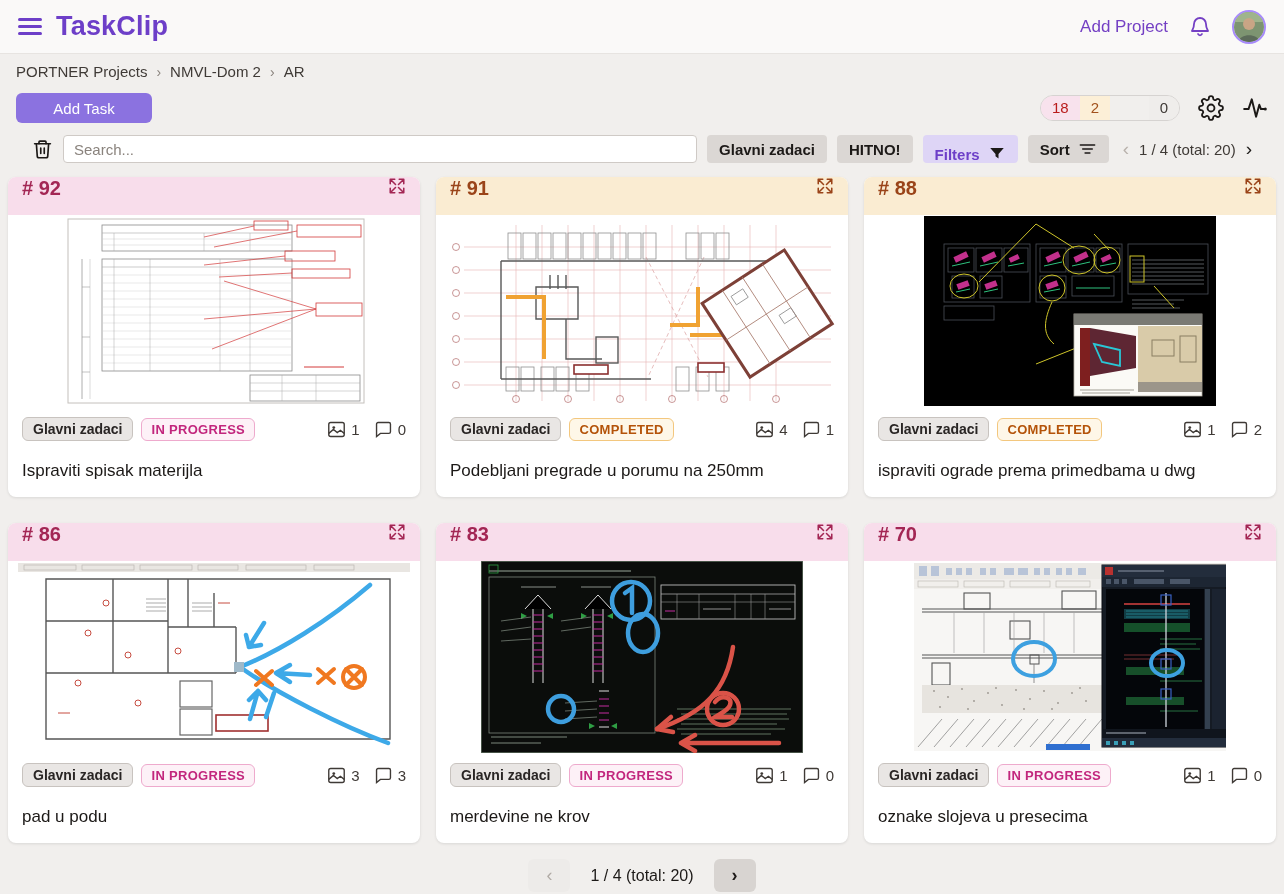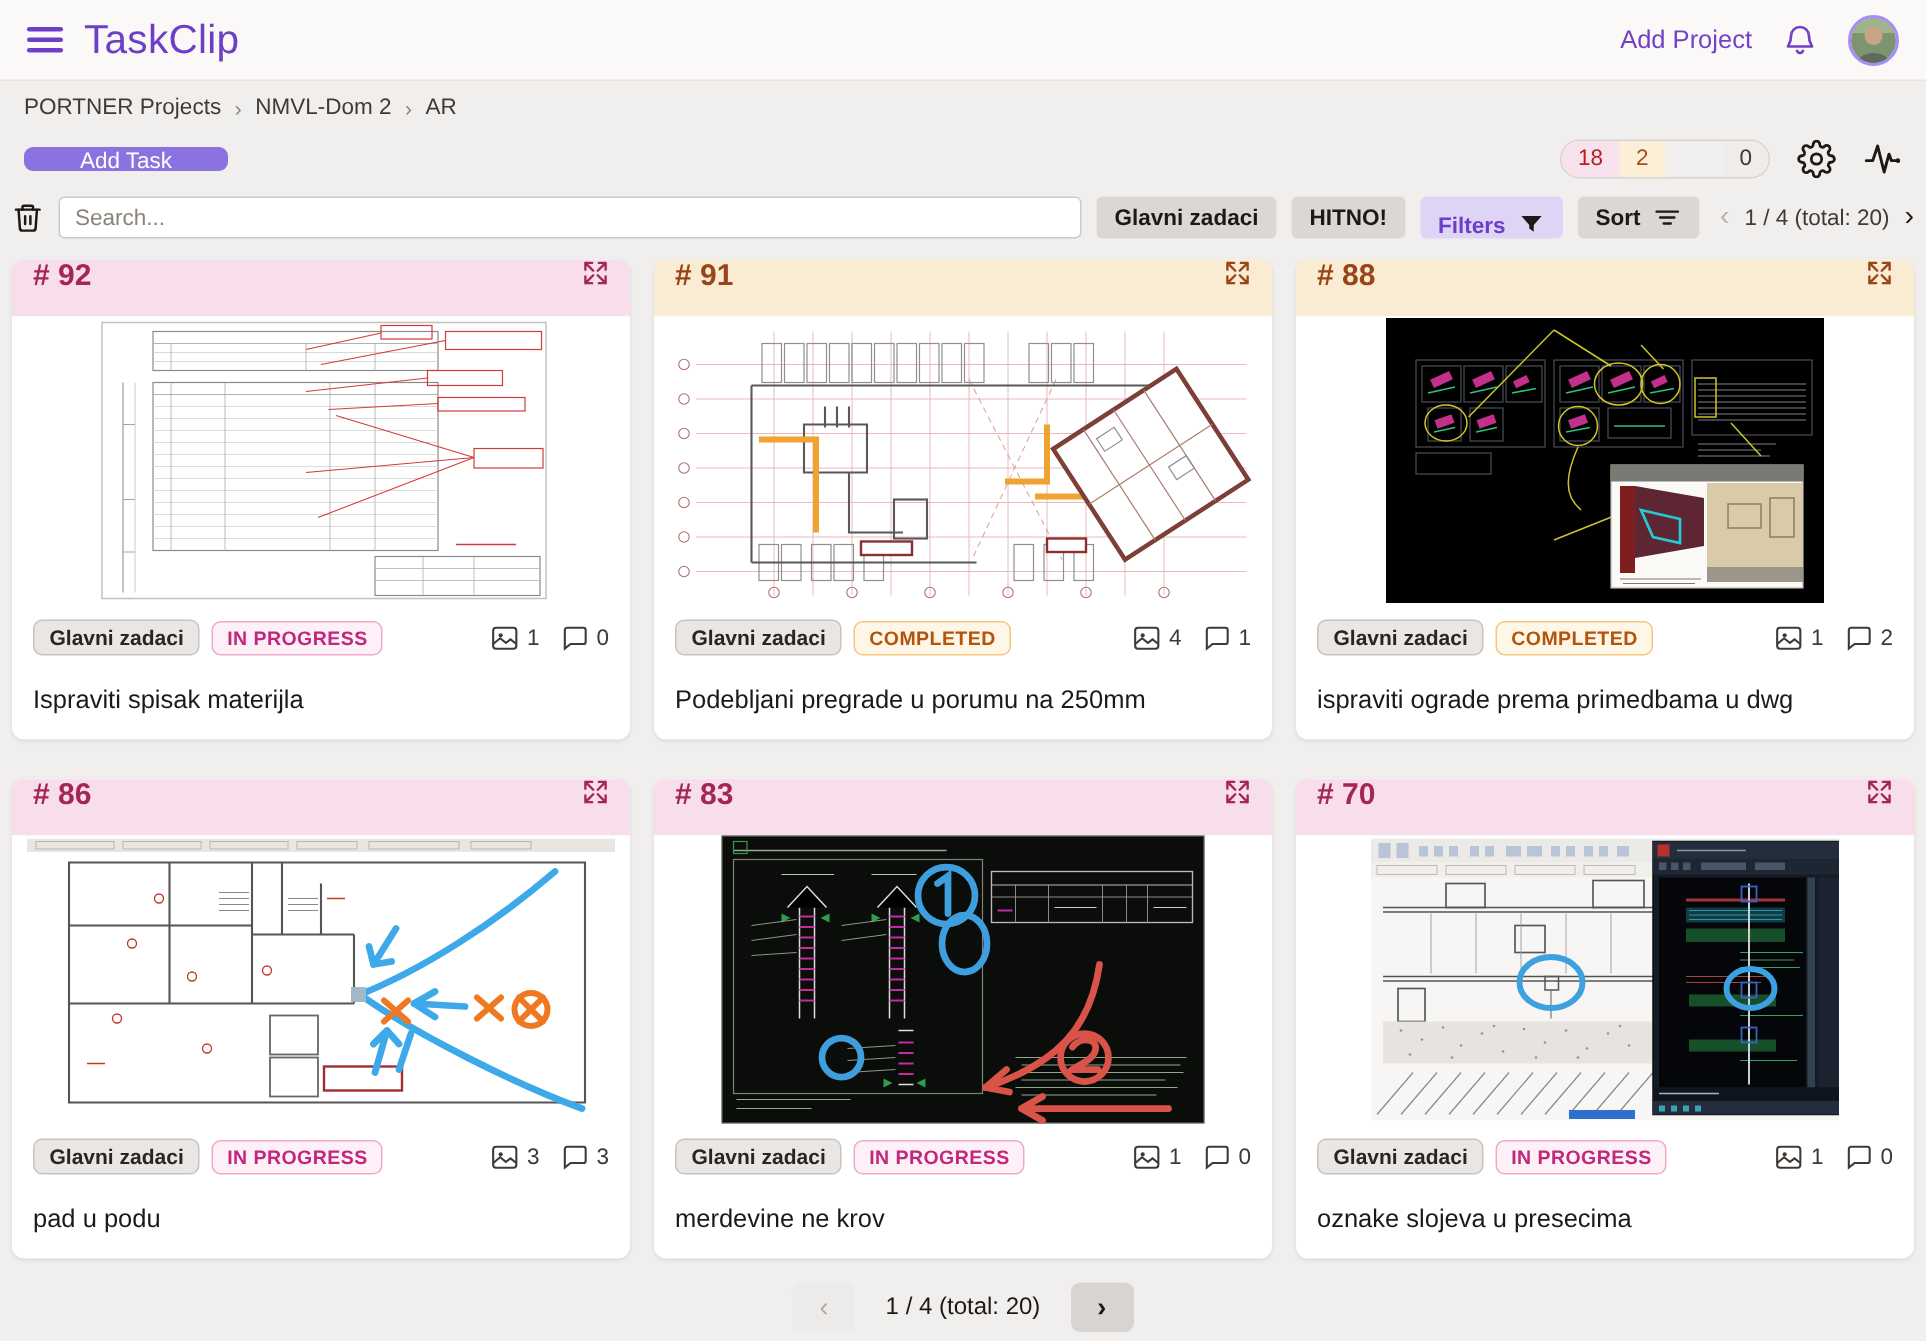--- a/index.html
+++ b/index.html
@@ -7,43 +7,43 @@
   body {
     width:1284px; height:894px; overflow:hidden;
     background:#f1efed; color:#1c1917;
     font-family:"Liberation Sans", sans-serif;
   }
   
   .topbar { height:54px; background:#faf9f8; border-bottom:1px solid #e7e4e1;
     display:flex; align-items:center; padding:0 18px; }
   .hamburger { width:24px; display:flex; flex-direction:column; gap:4px; cursor:pointer; }
   .hamburger span { height:3px; background:#6d3fc8; border-radius:2px; }
-  .logo { font-size:27px; color:#6d3fc8; margin-left:14px; font-weight:400; letter-spacing:.2px; }
+  .logo { font-size:27px; color:#6d3fc8; margin-left:14px; font-weight:700; letter-spacing:.2px; }
   .topbar-right { margin-left:auto; display:flex; align-items:center; gap:20px; }
   .add-project { color:#7440c4; font-size:17px; cursor:pointer; }
   .bell svg { display:block; }
   .avatar { width:34px; height:34px; border-radius:50%; border:2px solid #a78bfa; overflow:hidden; }
   
   .breadcrumb { padding:9px 16px 7px; font-size:15px; color:#3f3a36; display:flex; gap:9px; align-items:center; }
   .breadcrumb .sep { color:#8a837d; font-size:14px; }
   .crumb { cursor:pointer; }
   
   .toolbar { display:flex; align-items:center; padding:6px 16px 4px; }
   .add-task { background:#8b72e0; color:#fff; border:none; border-radius:6px;
-    width:136px; height:16px; font-size:15px; font-family:inherit; cursor:pointer; }
+    width:136px; height:30px; font-size:15px; font-family:inherit; cursor:pointer; }
   .toolbar-right { margin-left:auto; display:flex; align-items:center; gap:18px; }
   .counts { display:flex; border:1px solid #d6d3d1; border-radius:14px; overflow:hidden; height:26px; }
   .counts span { padding:0 11px; line-height:24px; font-size:15px; font-weight:500; }
   .c-pink  { background:#f8e2ed; color:#b91c1c; }
   .c-amber { background:#fcefd7; color:#a2511c; }
   .c-teal  { background:#c8efe5; color:#1d5c54;margin-top:40px; }
   .c-gray  { background:#efedeb; color:#3f3a36; }
   .iconbtn { cursor:pointer; display:flex; align-items:center; }
   
-  .filterbar { display:flex; align-items:center; gap:10px; padding:8px 8px 12px; }
+  .filterbar { display:flex; align-items:center; gap:10px; padding:8px 32px 12px; }
   .trash { cursor:pointer; display:flex; }
   .search { flex:1; height:28px; border:1px solid #cfcac6; border-radius:4px; background:#fff;
     padding:0 10px; font-size:15px; font-family:inherit; color:#1c1917; max-width:806px; }
   .search::placeholder { color:#8a837d; }
   .chip { height:28px; padding:0 12px; border-radius:4px; background:#dbd7d4; border:none;
     font-size:15px; font-weight:600; color:#1c1917; font-family:inherit; cursor:pointer;
     display:flex; align-items:center; gap:8px; }
   .chip.purple { background:#ded5f6; color:#6d3fc8;align-items:flex-end; }
   .pager-inline { display:flex; align-items:center; gap:10px; margin-left:4px; }
   .pg-prev { color:#b9b2ac; font-size:19px; cursor:default; }

